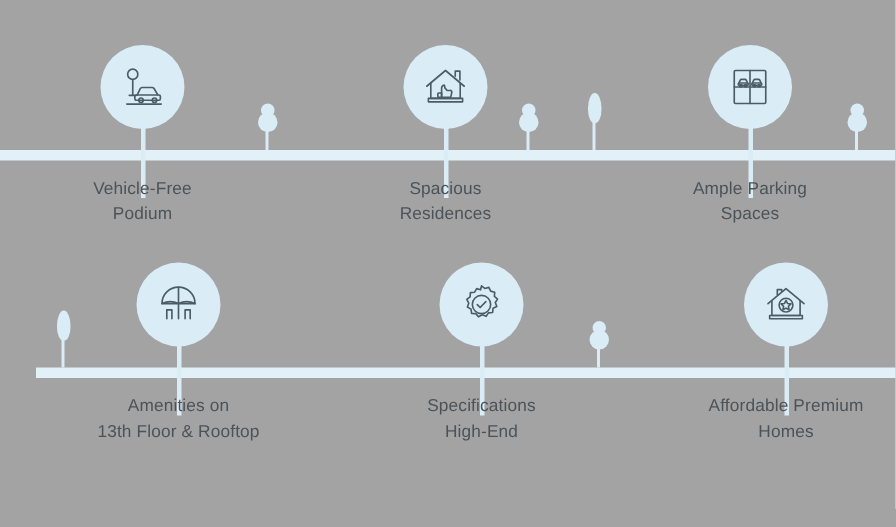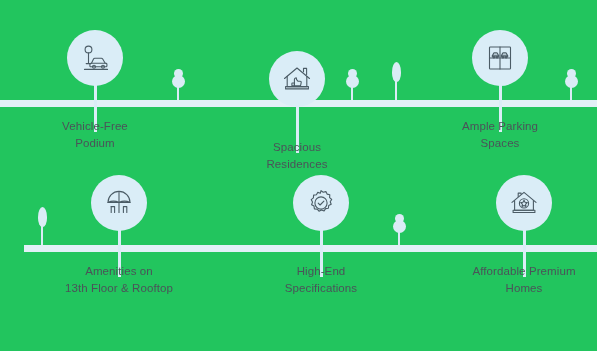--- a/index.html
+++ b/index.html
@@ -10,21 +10,21 @@
     width: 597px;
     height: 351px;
     background: #ffffff;
     font-family: "Liberation Sans", sans-serif;
     overflow: hidden;
   }
   #amenities-board {
     position: relative;
     width: 597px;
     height: 351px;
-    background: #22c55e;
+    background: #a3a3a3;
   }
 
   
   .feature-row {
     position: absolute;
     left: 0;
     width: 597px;
     height: 160px;
   }
   #row-top    { top: 0px; }
@@ -178,21 +178,21 @@
           </span>
         </div>
         <div class="pin-stem"></div>
       </div>
       <div class="feature-label">
         <span class="line">Vehicle-Free</span>
         <span class="line">Podium</span>
       </div>
     </div>
 
-    <div class="feature" style="left:197px;margin-top:21px;">
+    <div class="feature" style="left:197px;">
       <div class="feature-pin">
         <div class="pin-circle">
           <span>
             <svg width="34" height="34" viewBox="0 0 34 34" fill="none" stroke="#4b5c66" stroke-width="1.1" stroke-linecap="round" stroke-linejoin="round">
 
               <path d="M4.5 16.5 L17 6 L29.5 16.5"></path>
 
               <path d="M23.5 9.8 V6.4 h3.1 v6"></path>
 
               <path d="M7.2 14.3 V24.6 h19.6 V14.3"></path>
@@ -300,22 +300,22 @@
 
               <circle cx="15" cy="15" r="6.1"></circle>
 
               <path d="M12.2 15.1 l1.9 1.9 3.8 -3.9"></path>
             </svg>
           </span>
         </div>
         <div class="pin-stem"></div>
       </div>
       <div class="feature-label" style="top:95px;">
+        <span class="line">Specifications</span>
         <span class="line">High-End</span>
-        <span class="line">Specifications</span>
       </div>
     </div>
 
     <div class="feature" style="left:400px;">
       <div class="feature-pin" style="top:7px;">
         <div class="pin-circle">
           <span>
             <svg width="32" height="32" viewBox="0 0 32 32" fill="none" stroke="#4b5c66" stroke-width="1.1" stroke-linecap="round" stroke-linejoin="round">
 
               <path d="M4 15.4 L16 5.4 L28 15.4"></path>

